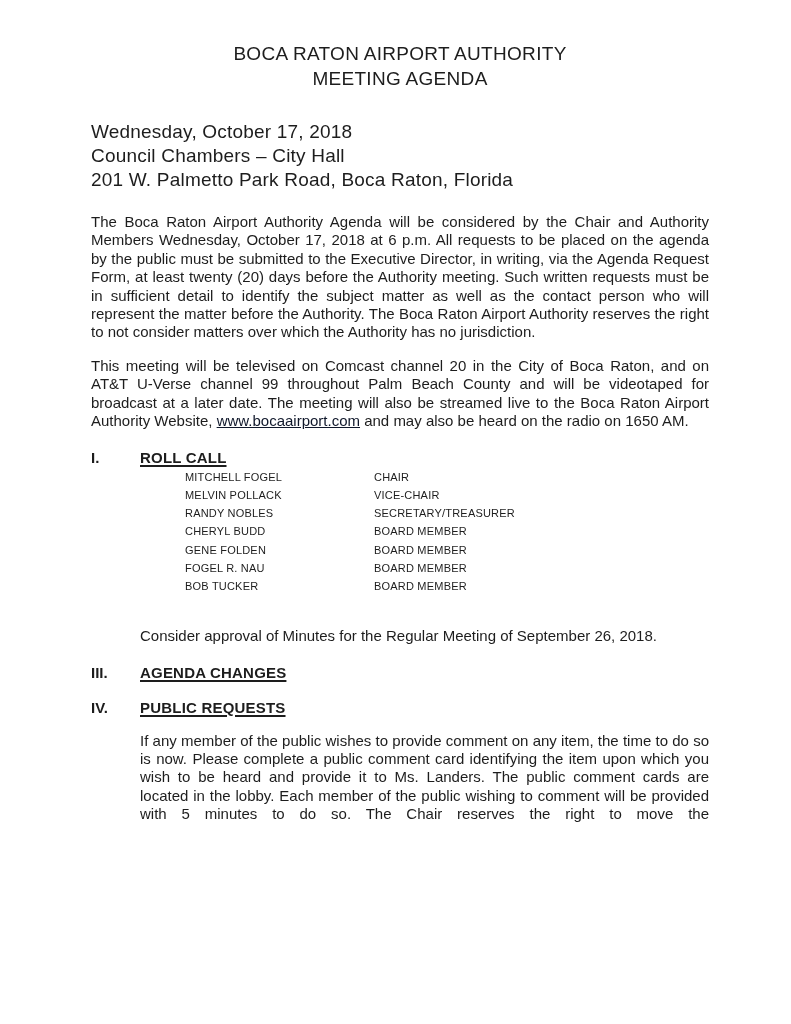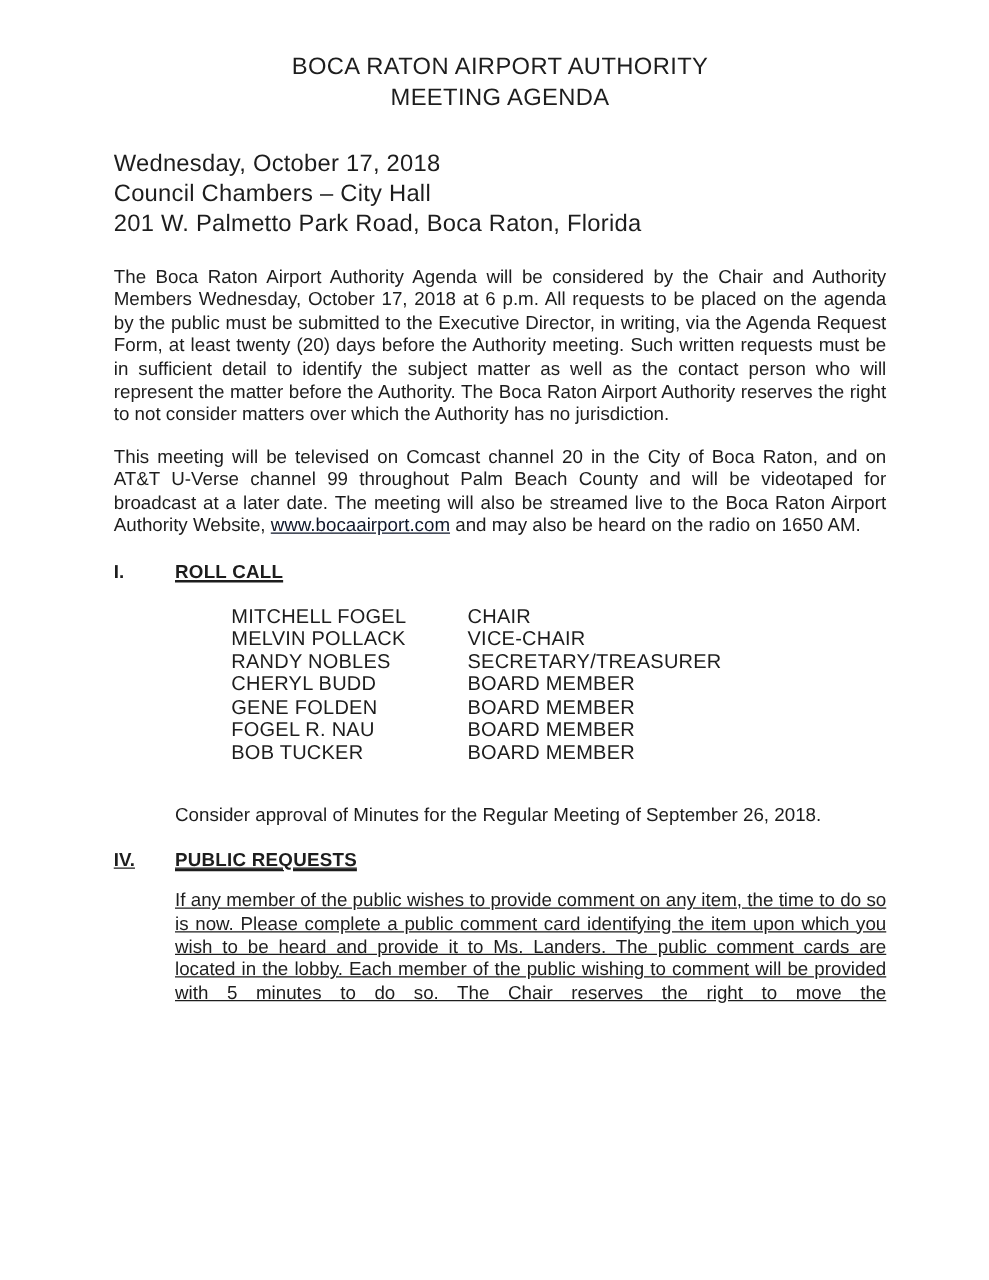--- a/index.html
+++ b/index.html
@@ -68,37 +68,37 @@
     margin-left: 49px;
     font-size: 15px;
     line-height: 18.4px;
     text-align: justify;
   }
   .cutoff {
     text-align-last: justify;
   }
   .roll-call {
     margin-left: 94px;
-    margin-top: 17px;
-    font-size: 16px;
+    margin-top: 0;
+    font-size: 11px;
     line-height: 18.2px;
     letter-spacing: 0.2px;
   }
   .roll-row {
     display: flex;
   }
   .roll-name {
     width: 189px;
     flex-shrink: 0;
   }
   #section-1 { margin-top: 19px; }
   #section-2 { margin-top: 32px; }
   #section-2 .section-body { margin-top: 17px; }
   #section-3 { margin-top: 18px; }
-  #section-4 { margin-top: 17px; text-decoration: underline; }
+  #section-4 { margin-top: 17px; }
   #section-4 .section-body { margin-top: 14px; }
 </style>
 </head>
 <body>
 
 <div class="page">
 
   <div class="title-block">
     <div>BOCA RATON AIRPORT AUTHORITY</div>
     <div>MEETING AGENDA</div>
@@ -148,20 +148,26 @@
         <span class="roll-name">BOB TUCKER</span>
         <span class="roll-title">BOARD MEMBER</span>
       </div>
     </div>
   </div>
 
   <div class="section" id="section-2">
     <p class="section-body">Consider approval of Minutes for the Regular Meeting of September 26, 2018.</p>
   </div>
 
+  <div class="section" id="section-3">
+    <div class="section-heading">
+      <span class="numeral">III.</span>
+      <span class="heading-text">AGENDA CHANGES</span>
+    </div>
+  </div>
 
   <div class="section" id="section-4">
     <div class="section-heading">
       <span class="numeral">IV.</span>
       <span class="heading-text">PUBLIC REQUESTS</span>
     </div>
     <p class="section-body cutoff">If any member of the public wishes to provide comment on any item, the time to do so is now.  Please complete a public comment card identifying the item upon which you wish to be heard and provide it to Ms. Landers.  The public comment cards are located in the lobby.  Each member of the public wishing to comment will be provided with 5 minutes to do so.  The Chair reserves the right to move the</p>
   </div>
 
 </div>

